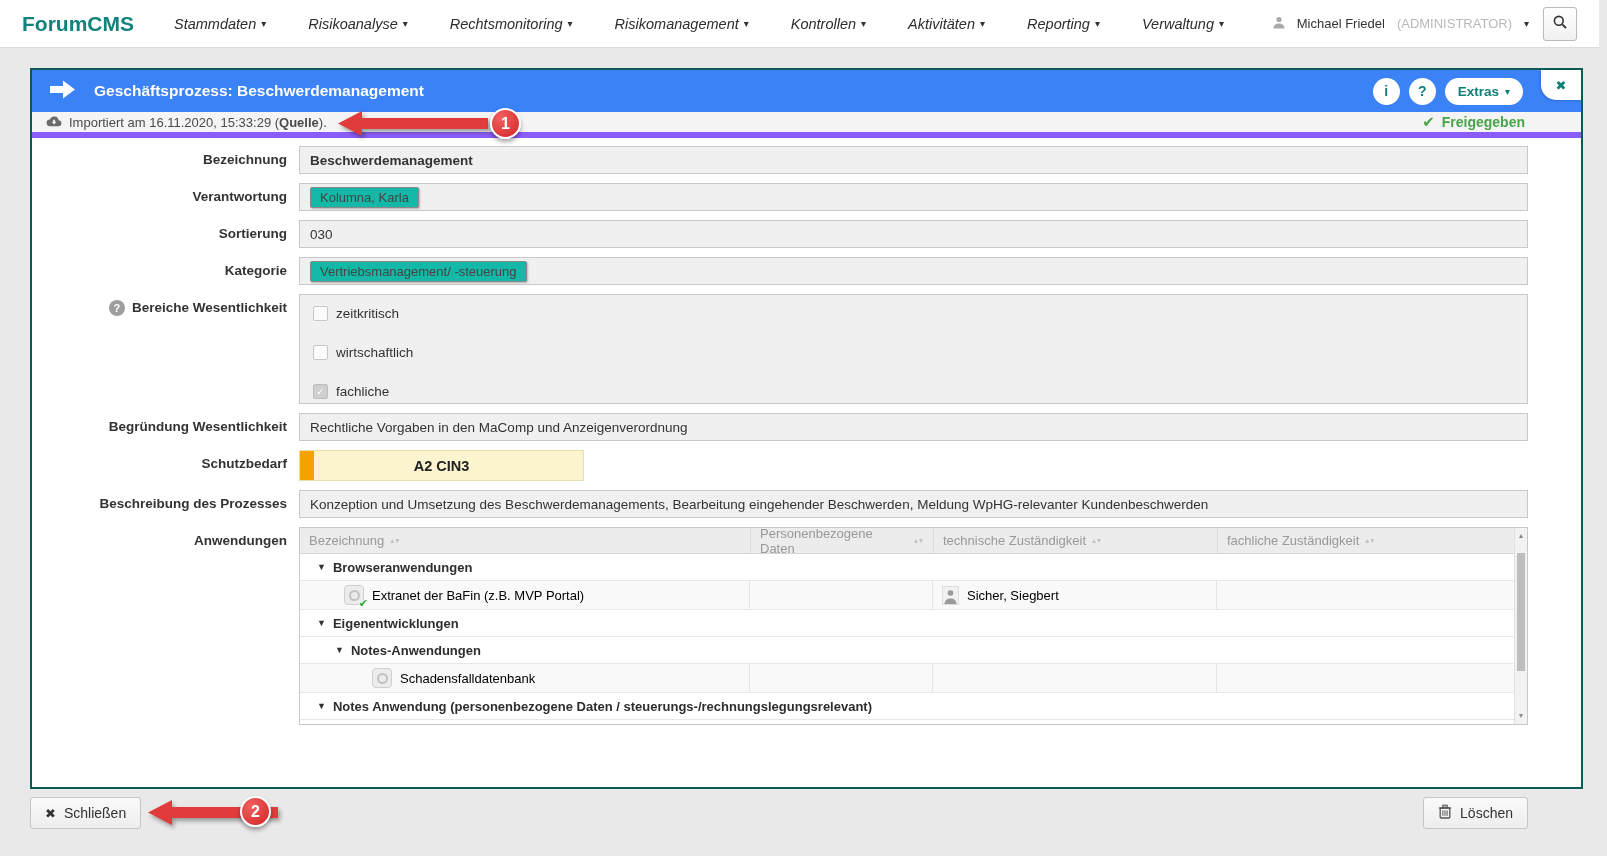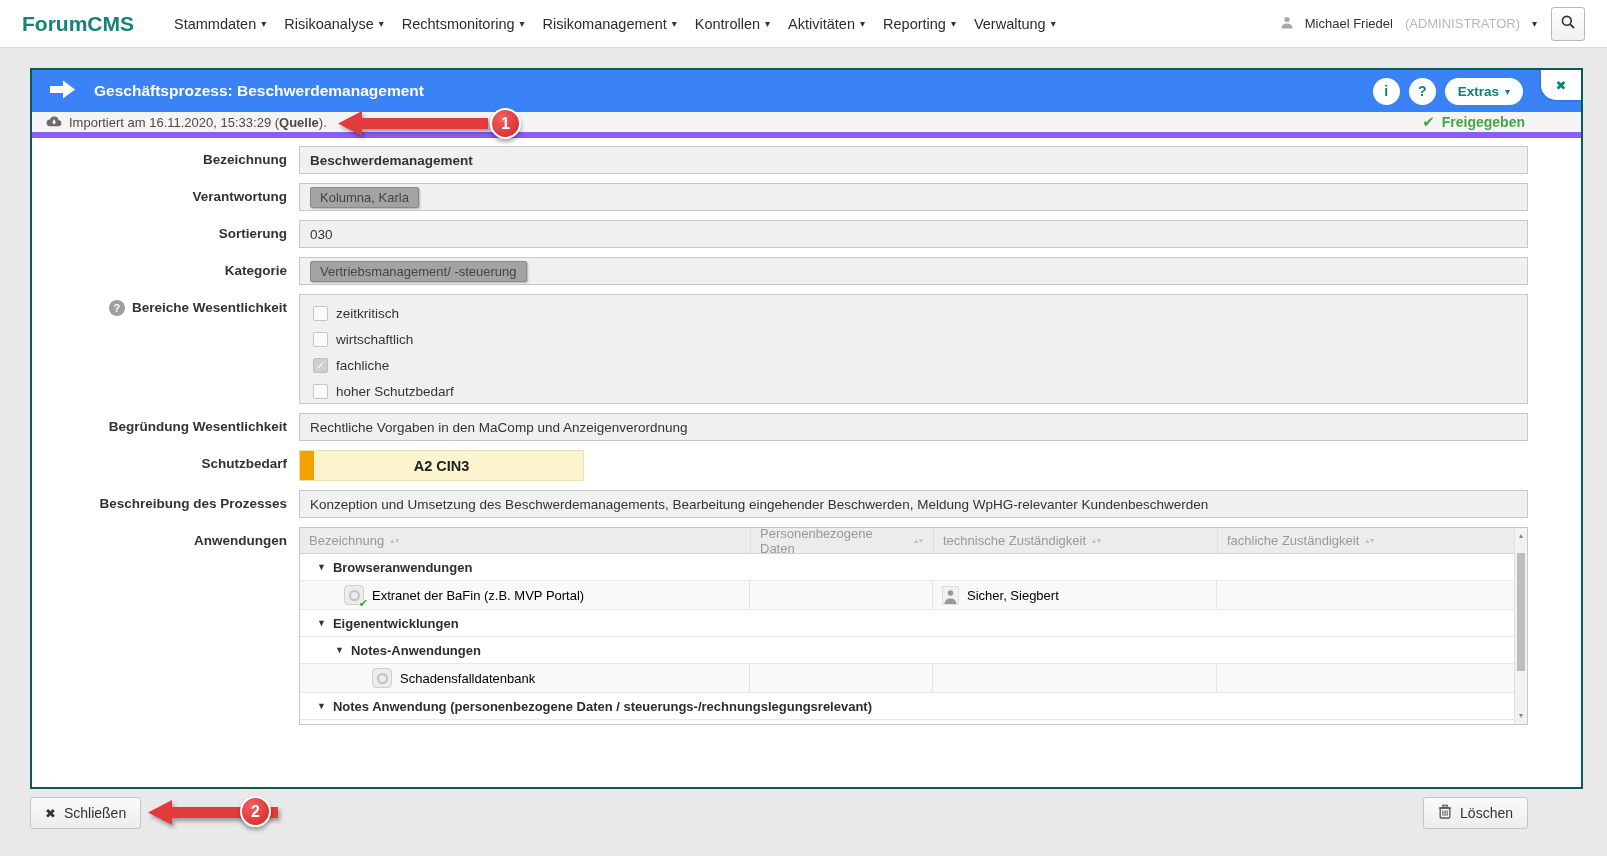--- a/index.html
+++ b/index.html
@@ -1,23 +1,23 @@
 <!DOCTYPE html>
 <html><head>
 <meta charset="utf-8">
 <style>
   * { margin:0; padding:0; box-sizing:border-box; }
   body { font-family:"Liberation Sans","DejaVu Sans",sans-serif; }
   .screen { position:relative; width:1607px; height:856px; background:#e9e9e9; overflow:hidden; }
 
   
-  .nav { position:absolute; top:0; left:0; right:0; height:48px; background:#fff;
+  .nav { position:absolute; top:0; left:0; right:8px; height:48px; background:#fff;
          border-bottom:1px solid #dcdcdc; display:flex; align-items:center; padding:0 22px; }
   .logo { font-size:21px; font-weight:bold; color:#11837a; margin-right:40px; }
-  .nav-items { display:flex; gap:18px; }
+  .nav-items { display:flex; gap:42px;font-style:italic; }
   .nav-item { font-size:14.5px; color:#2d2d2d; display:flex; align-items:center; gap:5px; cursor:pointer; white-space:nowrap; }
   .caret { font-size:10px; color:#333; }
   .nav-right { margin-left:auto; display:flex; align-items:center; gap:14px; }
   .user { display:flex; align-items:center; gap:12px; font-size:13px; color:#333; cursor:pointer; }
   .user .role { color:#b8b8b8; }
   .search-btn { width:34px; height:34px; border:1px solid #b9b9b9; border-radius:3px;
                 background:linear-gradient(#fff,#f0f0f0); display:flex; align-items:center; justify-content:center; cursor:pointer; }
 
   
   .panel { position:absolute; left:30px; top:68px; width:1553px; height:721px;
@@ -45,23 +45,23 @@
   
   .form { padding:8px 53px 4px 0; }
   .form-row { display:flex; align-items:flex-start; margin-bottom:9px; }
   .form-label { flex:0 0 255px; display:flex; justify-content:flex-end; align-items:center; gap:7px;
                 text-align:right; font-size:13.5px; font-weight:bold; color:#333; line-height:28px; }
   .help-icon { width:16px; height:16px; border-radius:50%; background:#9e9e9e; color:#fff; font-size:11px;
                font-weight:bold; display:inline-flex; align-items:center; justify-content:center; line-height:normal; cursor:pointer; }
   .form-field { flex:1; min-height:28px; margin-left:12px; background:#f0f0f0; border:1px solid #c9c9c9;
                 display:flex; align-items:center; padding:0 10px; font-size:13.5px; color:#333; }
   .value-bold { font-weight:bold; }
-  .chip { background:#a3a3a3; border:1px solid #8a8a8a; border-radius:2px; padding:2px 9px; font-size:13px;
+  .chip { background:#14b8a6; border:1px solid #8a8a8a; border-radius:2px; padding:2px 9px; font-size:13px;
           color:#444; box-shadow:1px 1px 2px rgba(0,0,0,0.25); cursor:pointer; }
-  .checkbox-box { flex-direction:column; align-items:flex-start; height:110px; padding:11px 13px; gap:11px; justify-content:flex-start; }
+  .checkbox-box { flex-direction:column; align-items:flex-start; height:110px; padding:11px 13px; gap:24px; justify-content:flex-start; }
   .cb-item { display:flex; align-items:center; gap:8px; font-size:13.5px; color:#333; }
   .cb { width:15px; height:15px; border:1px solid #c6c6c6; background:#fbfbfb; border-radius:2px;
         display:inline-flex; align-items:center; justify-content:center; font-size:10px; color:transparent; cursor:pointer; }
   .cb.checked { background:#cfcfcf; border-color:#bdbdbd; color:#fff; }
   .form-plain { flex:1; margin-left:12px; }
   .schutz-badge { position:relative; width:285px; height:31px; background:#fcf3cf; border:1px solid #eadfae;
                   display:flex; align-items:center; justify-content:center; font-weight:bold; font-size:14.5px; color:#222; }
   .schutz-stripe { position:absolute; left:0; top:0; bottom:0; width:14px; background:#f5a100; }
 
   

